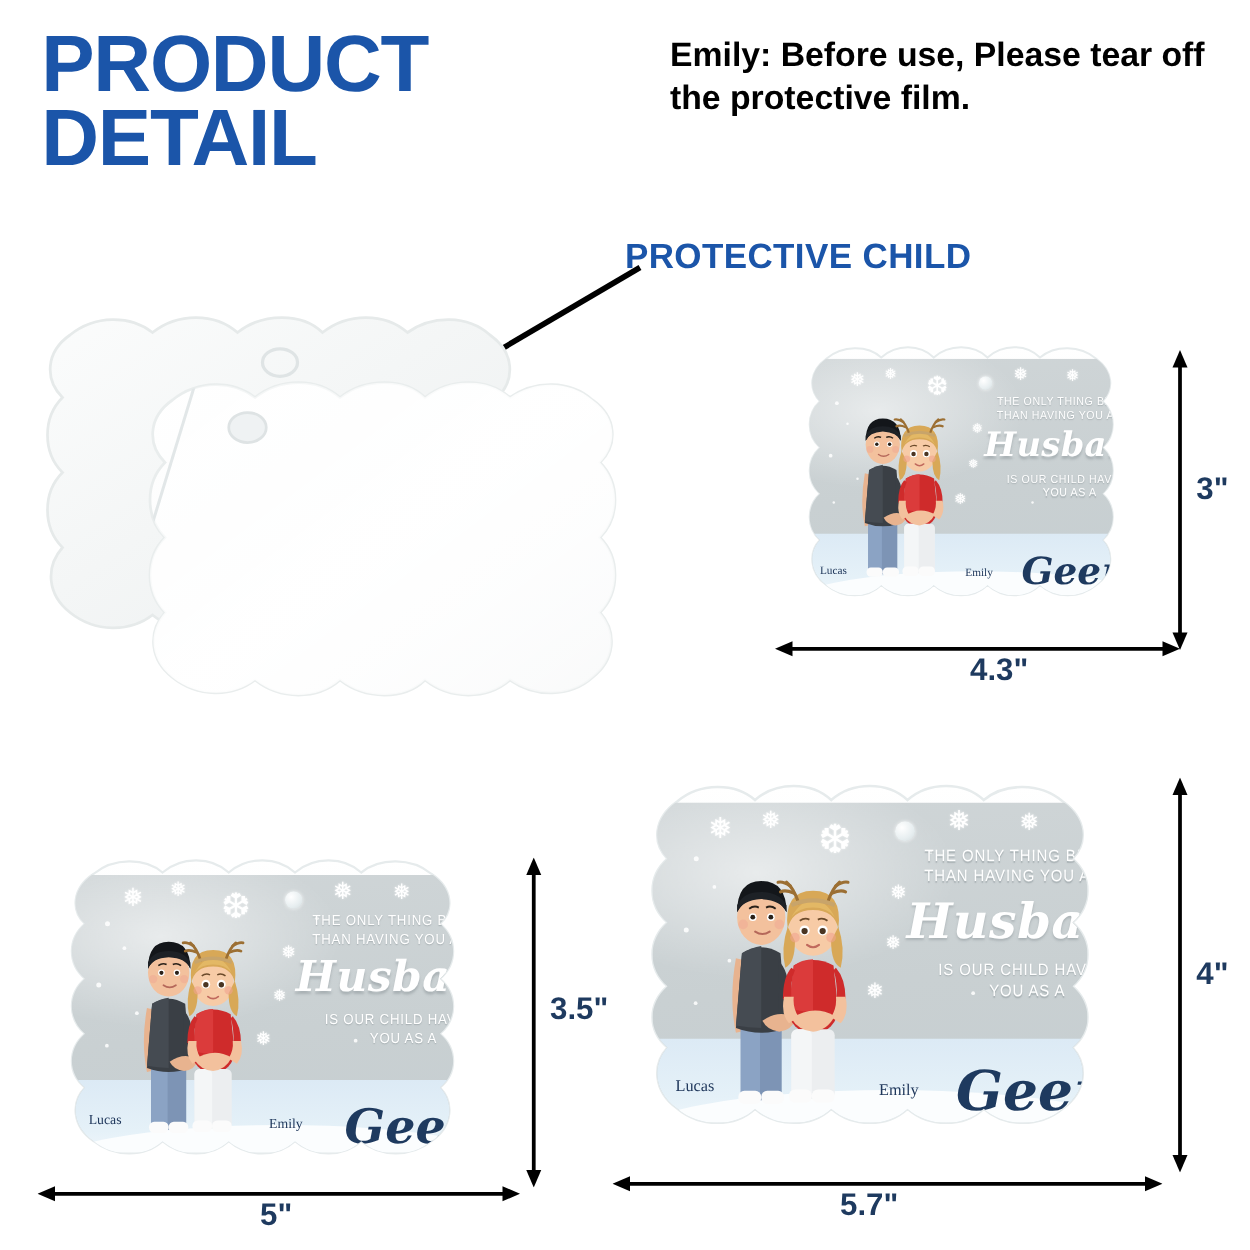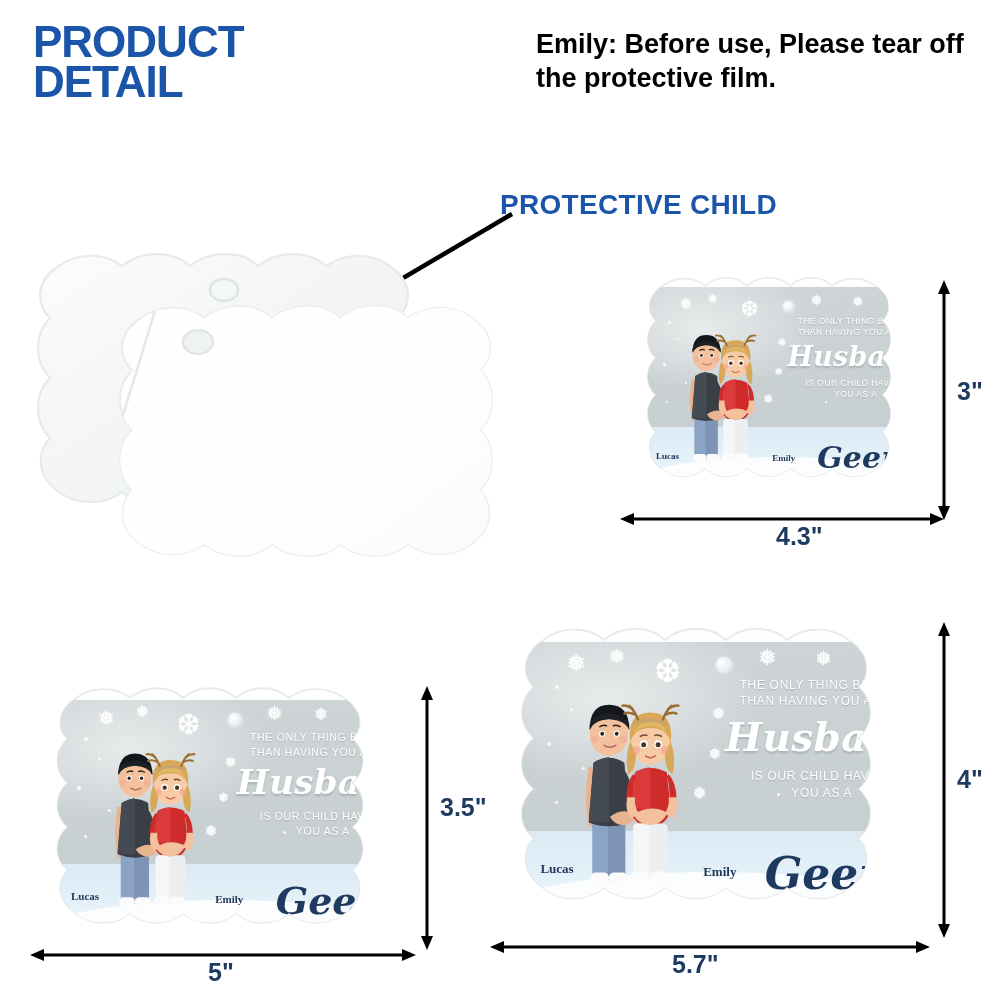--- a/index.html
+++ b/index.html
@@ -7,21 +7,21 @@
   body {
     background:#ffffff;
     font-family:"Liberation Sans", sans-serif;
     position:relative;
     overflow:hidden;
   }
 
   
   .page-title{
     position:absolute; left:33px; top:22px;
-    font-size:44px; line-height:0.92;
+    font-size:64px; line-height:0.92;
     font-weight:bold; color:#1b55a9;
     letter-spacing:-1px;
     font-family:"Liberation Sans", sans-serif;
   }
   .note{
     position:absolute; left:536px; top:28px;
     width:430px;
     font-size:27px; line-height:1.25;
     font-weight:bold; color:#000000;
   }
@@ -106,21 +106,21 @@
     position:absolute;
     font-family:"DejaVu Serif", serif;
     font-style:italic; font-weight:bold;
     color:#1e3a5f;
     white-space:nowrap;
     text-shadow:0 1px 1px rgba(255,255,255,.6);
   }
   .pname{
     position:absolute;
     font-family:"Liberation Serif", serif;
-    font-weight:bold; color:#20385c;
+    font-weight:normal; color:#20385c;
     white-space:nowrap;
   }
 
   
   .people{ position:absolute; }
   .people svg{ display:block; width:100%; height:100%; }
 
   
   .dim{ position:absolute; }
   .dim svg{ display:block; }

